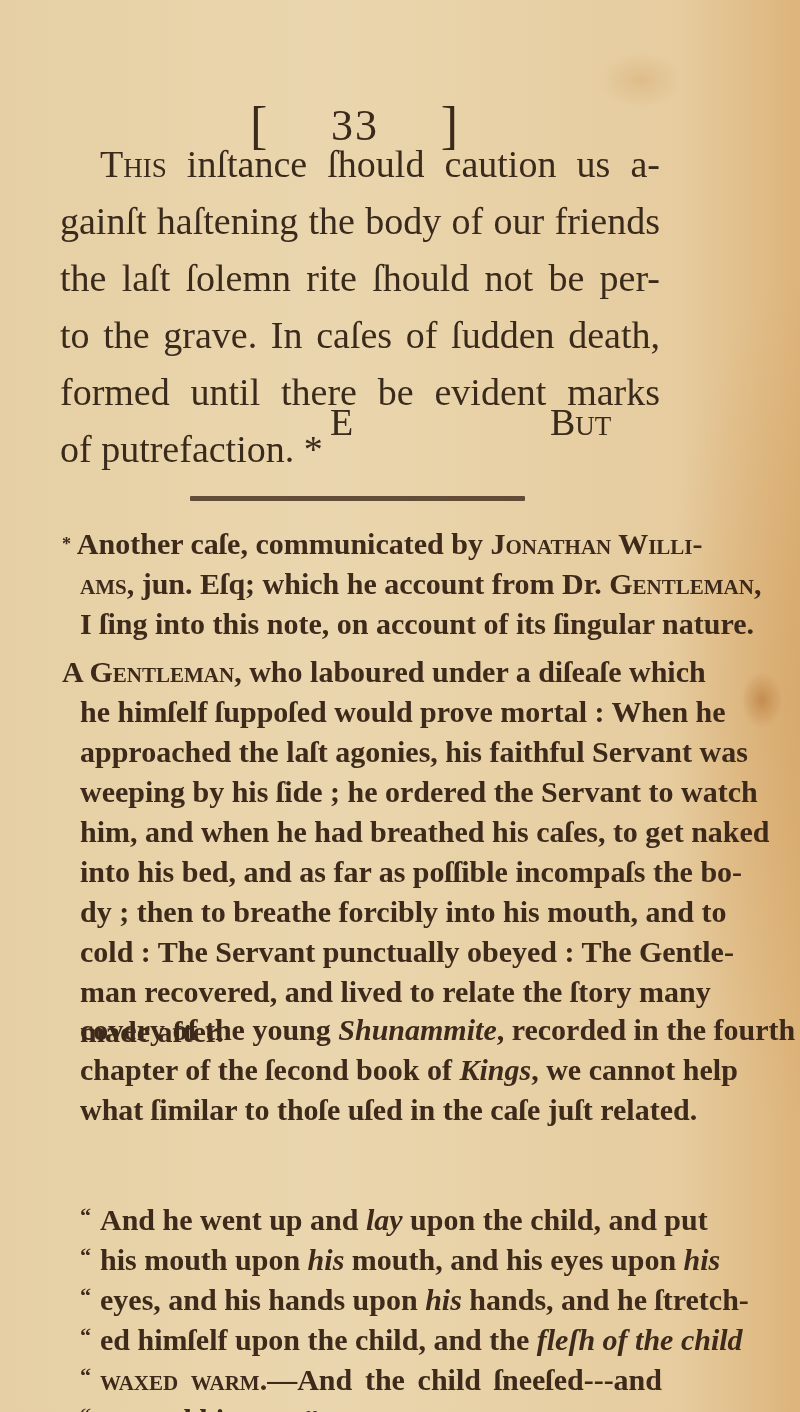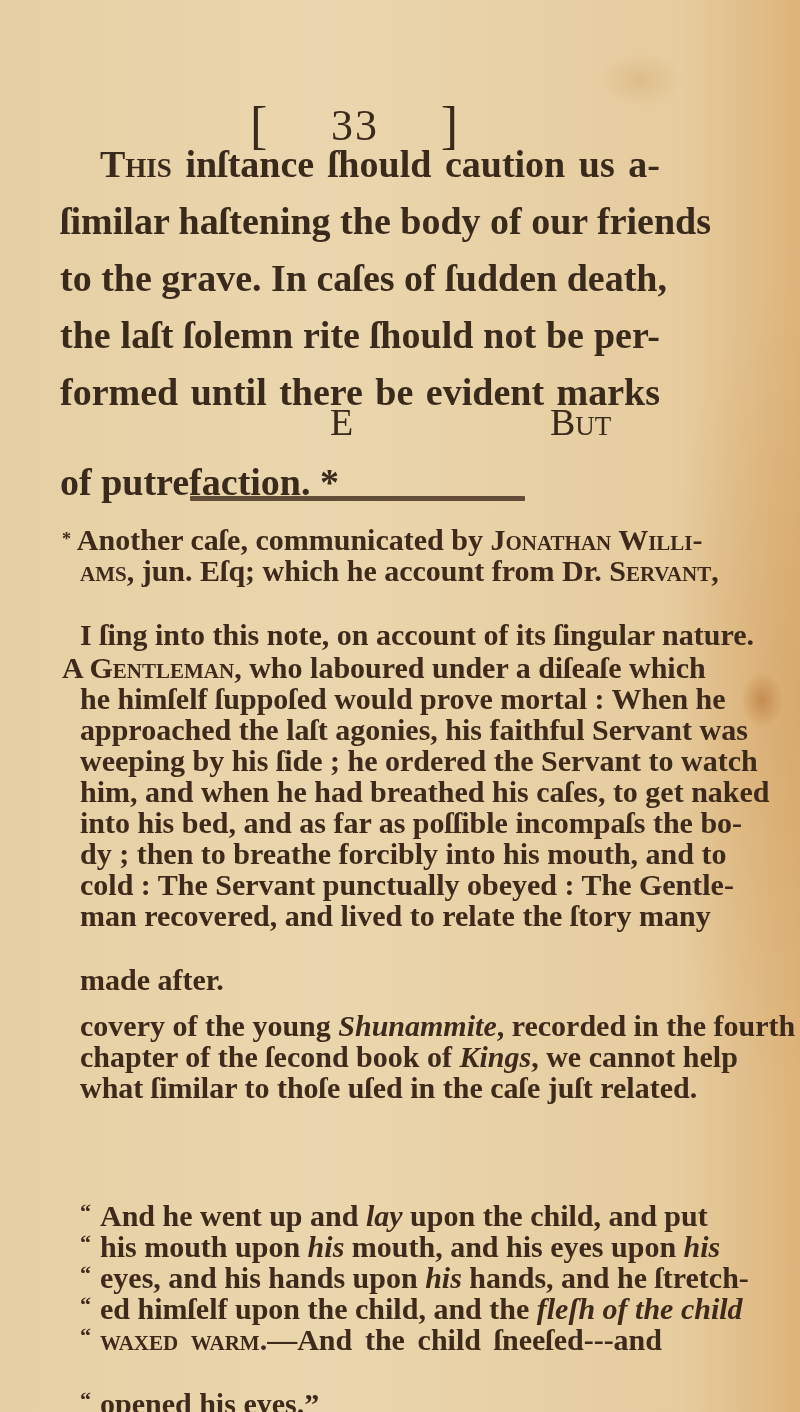--- a/index.html
+++ b/index.html
@@ -22,37 +22,37 @@
     position: absolute; top: 96px; left: 250px; width: 210px;
     font-size: 44px; text-align: center; letter-spacing: 2px;
     display: flex; justify-content: space-between; align-items: center;
   }
   .folio .br { font-size: 52px; }
   .body-text {
     position: absolute; left: 60px; width: 600px;
     font-size: 38px; line-height: 57px;
     text-align: justify;
   }
-  .line { white-space: nowrap; display: block; text-align-last: justify; font-weight: bold; }
-  .line.last { text-align-last: left; margin-top: 33px; }
+  .line { white-space: nowrap; display: block; text-align-last: justify; }
+  .line.last { text-align-last: left; }
   .sc { font-variant: small-caps; }
   .catch-row {
     position: absolute; top: 400px; left: 0; width: 800px; height: 40px;
     font-size: 38px;
   }
   .catch-row .sig { position: absolute; left: 330px; }
   .catch-row .cw { position: absolute; left: 550px; font-variant: small-caps; }
   .rule {
     position: absolute; top: 496px; left: 190px; width: 335px; height: 5px;
     background: #4a3525; opacity: 0.85;
     border-radius: 1px;
   }
   .note {
     position: absolute; left: 62px; width: 600px;
-    font-size: 30px; line-height: 31px; font-weight: bold;
+    font-size: 30px; line-height: 40px; font-weight: bold;
     font-family: "Liberation Serif", serif;
     color: #3d2a1b;
   }
   .note .line { text-align-last: justify; }
   .note .line.last { text-align-last: left; }
   .indent { padding-left: 18px; }
   .quote .line { padding-left: 20px; position: relative; }
   .quote .q { position: absolute; left: 0; font-size: 22px; top: -4px; }
   i { font-style: italic; }
 </style>
@@ -62,37 +62,37 @@
 <div class="page">
 
   <div class="folio">
     <span class="br">[</span>
     <span>33</span>
     <span class="br">]</span>
   </div>
 
   <div class="body-text" style="top:136px;">
     <span class="line" style="padding-left:40px;"><span class="sc">This</span><span> inſtance ſhould caution us a-</span></span>
-    <span class="line">ſimilar haſtening the body of our friends</span>
+    <span class="line">gainſt haſtening the body of our friends</span>
+    <span class="line">the laſt ſolemn rite ſhould not be per-</span>
     <span class="line">to the grave.  In caſes of ſudden death,</span>
-    <span class="line">the laſt ſolemn rite ſhould not be per-</span>
     <span class="line">formed until there be evident marks</span>
     <span class="line last">of putrefaction. *</span>
   </div>
 
   <div class="catch-row">
     <span class="sig">E</span>
     <span class="cw">But</span>
   </div>
 
   <div class="rule"></div>
 
   <div class="note" style="top:524px;">
     <span class="line"><span style="font-size:18px;vertical-align:top;">*</span> <span>Another caſe, communicated by </span><span class="sc">Jonathan Willi-</span></span>
-    <span class="line indent"><span class="sc">ams</span><span>, jun. Eſq; which he account from Dr. </span><span class="sc">Servant,</span></span>
+    <span class="line indent"><span class="sc">ams</span><span>, jun. Eſq; which he account from Dr. </span><span class="sc">Gentleman,</span></span>
     <span class="line last indent">I ſing into this note, on account of its ſingular nature.</span>
   </div>
 
   <div class="note" style="top:652px;">
     <span class="line"><span class="sc">A Gentleman</span><span>, who laboured under a diſeaſe which</span></span>
     <span class="line indent">he himſelf ſuppoſed would prove mortal : When he</span>
     <span class="line indent">approached the laſt agonies, his faithful Servant was</span>
     <span class="line indent">weeping by his ſide ;  he ordered the Servant to watch</span>
     <span class="line indent">him, and when he had breathed his caſes, to get naked</span>
     <span class="line indent">into his bed, and as far as poſſible incompaſs the bo-</span>

